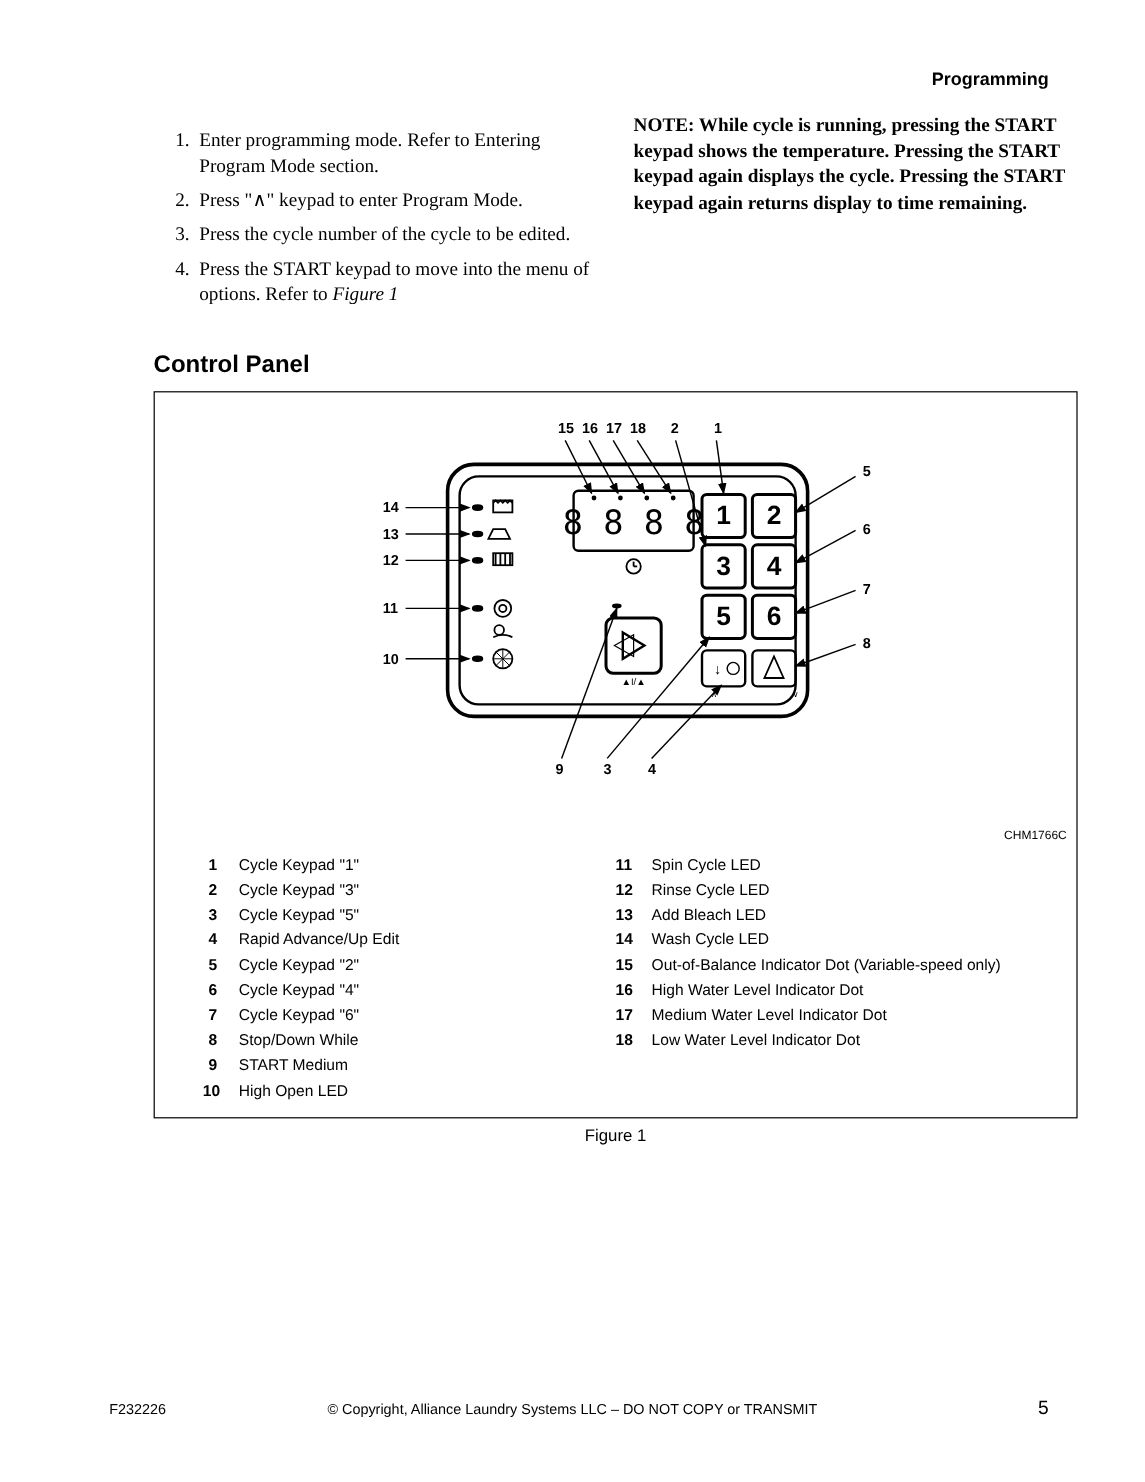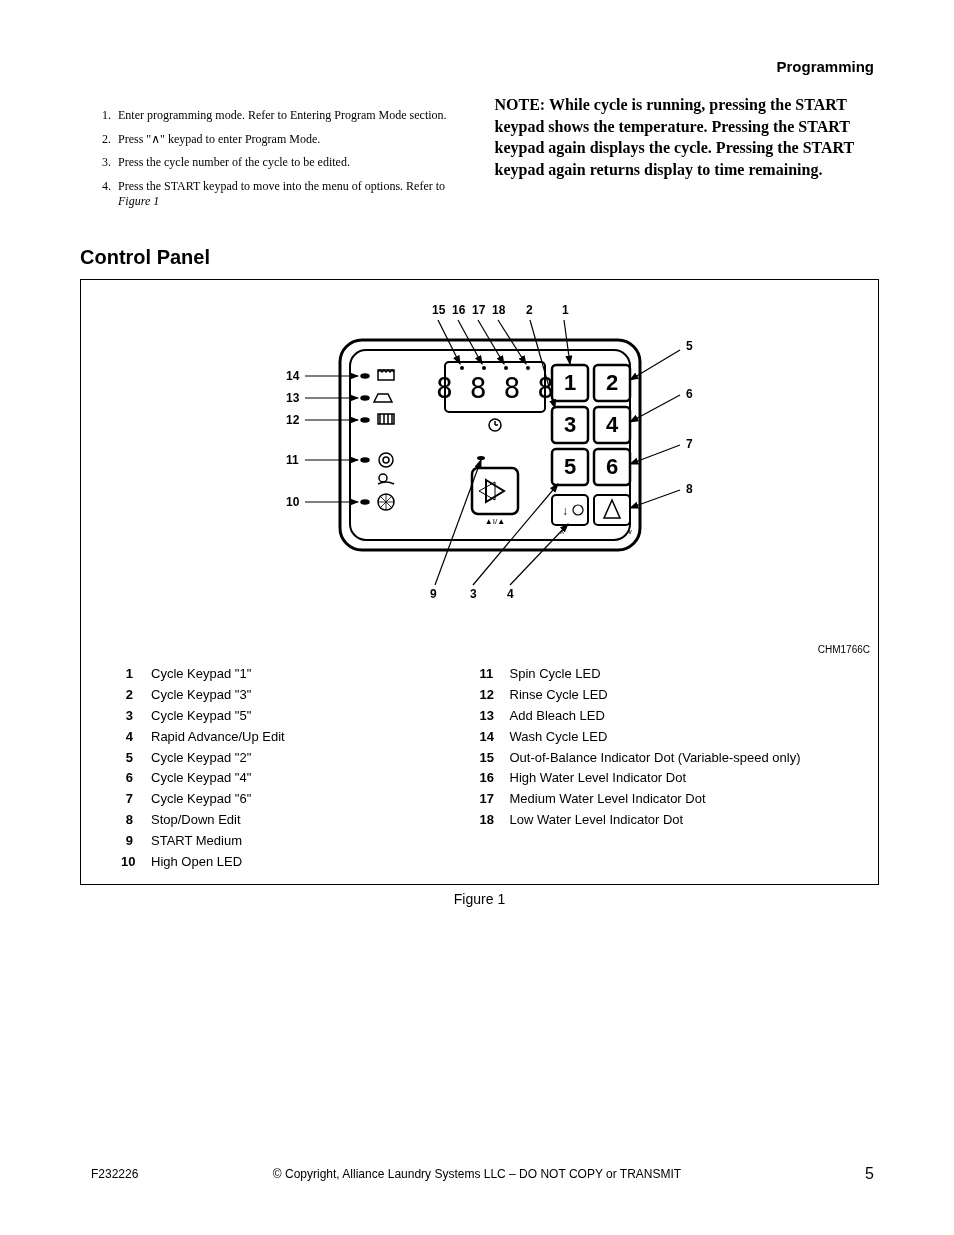--- a/index.html
+++ b/index.html
@@ -6,21 +6,22 @@
   body {
     width: 954px;
     height: 1235px;
     background: #fff;
     font-family: "Times New Roman", Times, serif;
     font-size: 15px;
     position: relative;
     color: #000;
   }
   .page {
-    padding: 54px 75px 40px 80px;
+    padding: 54px 56px 40px 80px;
+    margin-left: 48px;
   }
   .header-right {
     position: absolute;
     top: 58px;
     right: 80px;
     font-family: Arial, Helvetica, sans-serif;
     font-weight: bold;
     font-size: 15px;
   }
   .columns {
@@ -37,21 +38,21 @@
     font-weight: bold;
     margin-bottom: 12px;
   }
   .intro p {
     font-size: 16px;
     line-height: 1.35;
   }
   ol.steps {
     margin-top: 14px;
     padding-left: 34px;
-    font-size: 12px;
+    font-size: 16px;
   }
   ol.steps li {
     margin-bottom: 8px;
     padding-left: 4px;
     line-height: 1.3;
   }
   .note {
     font-size: 16px;
     font-weight: bold;
     line-height: 1.35;
@@ -329,21 +330,21 @@
           <div class="legend-row">
             <div class="legend-num">6</div>
             <div class="legend-txt">Cycle Keypad "4"</div>
           </div>
           <div class="legend-row">
             <div class="legend-num">7</div>
             <div class="legend-txt">Cycle Keypad "6"</div>
           </div>
           <div class="legend-row">
             <div class="legend-num">8</div>
-            <div class="legend-txt">Stop/Down Edit</div>
+            <div class="legend-txt">Stop/Down While</div>
           </div>
           <div class="legend-row">
             <div class="legend-num">9</div>
             <div class="legend-txt">START Medium</div>
           </div>
           <div class="legend-row">
             <div class="legend-num">10</div>
             <div class="legend-txt">High Open LED</div>
           </div>
         </div>

